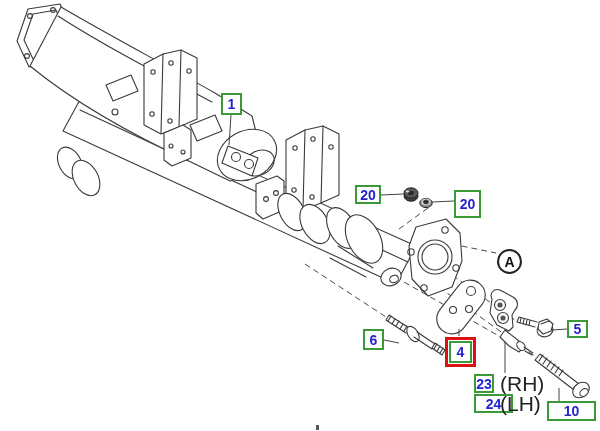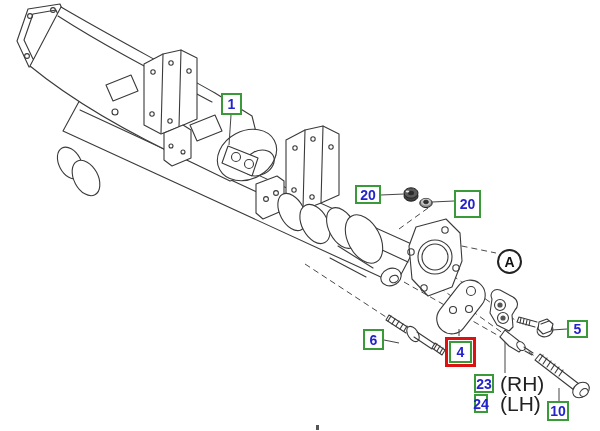--- a/index.html
+++ b/index.html
@@ -226,26 +226,26 @@
     <span class="co4green">
       <span>4</span>
     </span>
   </div>
 
   <div class="co" style="left:474px;top:374px;width:20px;height:19px;">
     <span>23</span>
   </div>
   <div class="suffix" style="left:500px;top:374px;">(RH)</div>
 
-  <div class="co" style="left:474px;top:394px;width:14px;height:19px;">
+  <div class="co" style="left:474px;top:394px;width:39px;height:19px;">
     <span>24</span>
   </div>
   <div class="suffix" style="left:500px;top:394px;text-align:center;">(LH)</div>
 
-  <div class="co" style="left:547px;top:401px;width:22px;height:20px;">
+  <div class="co" style="left:547px;top:401px;width:49px;height:20px;">
     <span>10</span>
   </div>
 
   <div class="viewA" style="left:497px;top:249px;">
     <span>A</span>
   </div>
 
 </div>
 
 </body></html>

